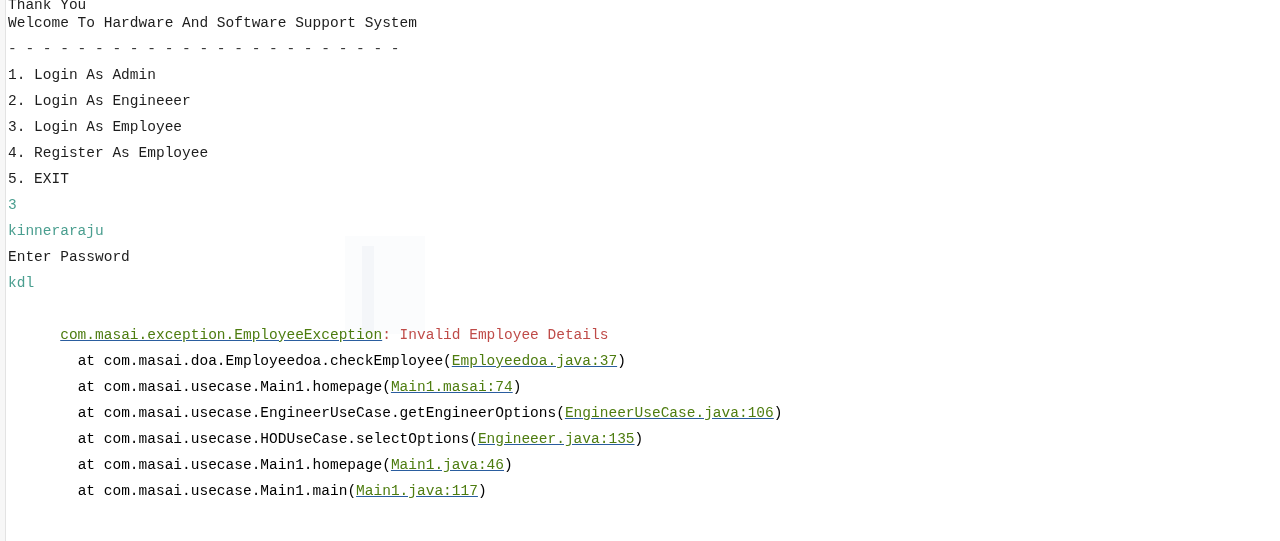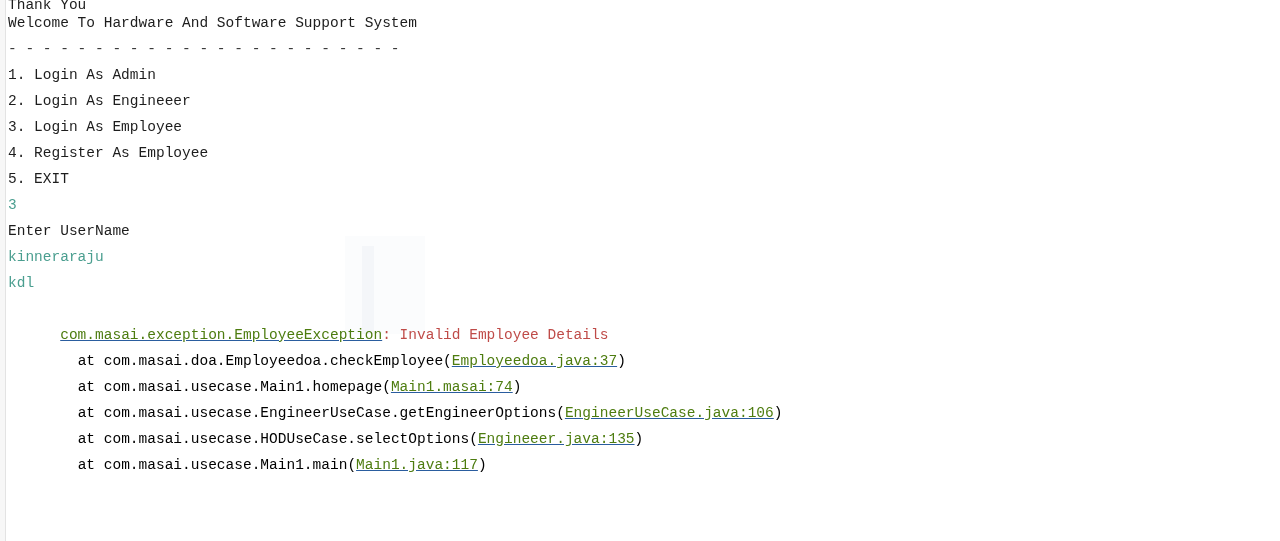--- a/index.html
+++ b/index.html
@@ -91,22 +91,22 @@
     <div class="line out">Welcome To Hardware And Software Support System</div>
     <div class="line sep">- - - - - - - - - - - - - - - - - - - - - - -</div>
 
     <div class="line out">1. Login As Admin</div>
     <div class="line out">2. Login As Engineeer</div>
     <div class="line out">3. Login As Employee</div>
     <div class="line out">4. Register As Employee</div>
     <div class="line out">5. EXIT</div>
 
     <div class="line in">3</div>
-    <div class="line out">Enter UserName</div>
     <div class="line in">kinneraraju</div>
+    <div class="line out">Enter Password</div>
     <div class="line in">kdl</div>
 
     <div class="line">
       <span class="link">com.masai.exception.EmployeeException</span><span class="errmsg">: </span><span class="errmsg">Invalid Employee Details</span>
     </div>
 
     <div class="line">
       <span class="err">	at </span><span class="err">com.masai.doa.Employeedoa.checkEmployee</span><span class="err">(</span><span class="link">Employeedoa.java:37</span><span class="err">)</span>
     </div>
 
@@ -116,19 +116,22 @@
 
     <div class="line">
       <span class="err">	at </span><span class="err">com.masai.usecase.EngineerUseCase.getEngineerOptions</span><span class="err">(</span><span class="link">EngineerUseCase.java:106</span><span class="err">)</span>
     </div>
 
 
     <div class="line">
       <span class="err">	at </span><span class="err">com.masai.usecase.HODUseCase.selectOptions</span><span class="err">(</span><span class="link">Engineeer.java:135</span><span class="err">)</span>
     </div>
 
+    <div class="line">
+      <span class="err">	at </span><span class="err">com.masai.usecase.Main1.homepage</span><span class="err">(</span><span class="link">Main1.java:46</span><span class="err">)</span>
+    </div>
 
     <div class="line">
       <span class="err">	at </span><span class="err">com.masai.usecase.Main1.main</span><span class="err">(</span><span class="link">Main1.java:117</span><span class="err">)</span>
     </div>
 
   </div>
 </div>
 
 </body></html>

